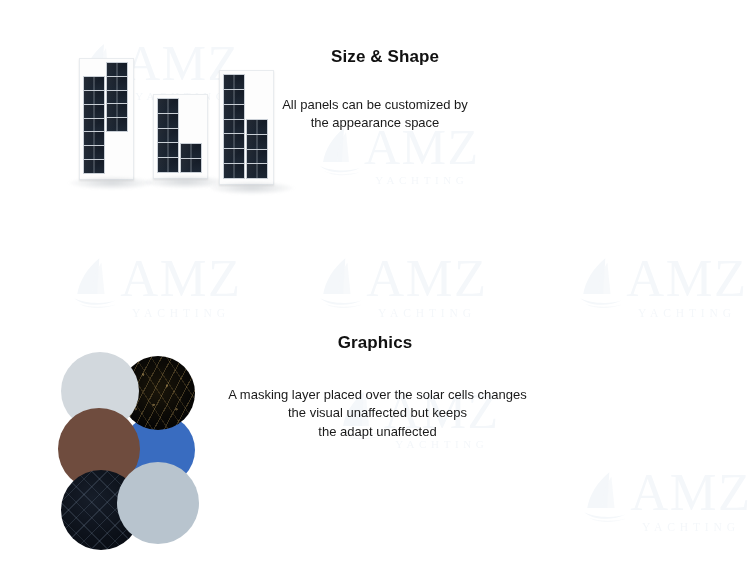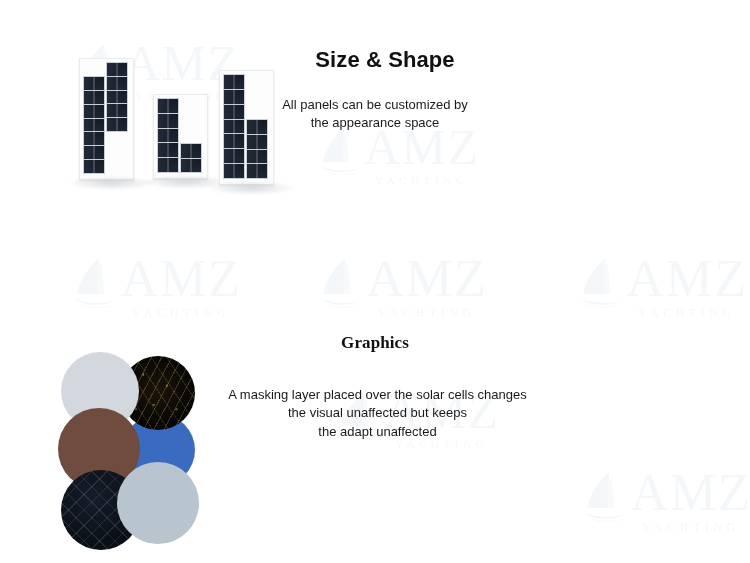--- a/index.html
+++ b/index.html
@@ -258,25 +258,25 @@
     </div>
   <div id="circles-layer" class="circles" style="left: 55px; top: 352px;">
       <div class="circ" style="left: 6px; top: 0px; width: 78px; height: 78px; z-index: 4; background: rgb(210, 216, 221);"></div>
       <div class="circ c-marble" style="left: 66px; top: 4px; width: 74px; height: 74px; z-index: 3;"></div>
       <div class="circ" style="left: 3px; top: 56px; width: 82px; height: 82px; z-index: 5; background: rgb(111, 76, 62);"></div>
       <div class="circ" style="left: 68px; top: 62px; width: 72px; height: 72px; z-index: 2; background: rgb(57, 108, 192);"></div>
       <div class="circ c-chevron" style="left: 6px; top: 118px; width: 80px; height: 80px; z-index: 6;"></div>
       <div class="circ" style="left: 62px; top: 110px; width: 82px; height: 82px; z-index: 7; background: rgb(184, 196, 206);"></div>
     </div>
 
-  <div class="sec-title" style="left:265px;top:47px;width:240px;font-size:22px;">Size &amp; Shape</div>
+  <div class="sec-title" style="left:265px;top:47px;width:240px;font-size:17px;">Size &amp; Shape</div>
   <div class="sec-body" style="left:240px;top:96px;width:270px;font-size:13px;">
     <div>All panels can be customized by</div>
     <div>the appearance space</div>
   </div>
 
-  <div class="sec-title" style="left:265px;top:333px;width:220px;font-size:17px;font-family:Liberation Serif, serif;">Graphics</div>
+  <div class="sec-title" style="left:265px;top:333px;width:220px;font-size:17px;">Graphics</div>
   <div class="sec-body" style="left:195px;top:386px;width:365px;font-size:13px;">
     <div>A masking layer placed over the solar cells changes</div>
     <div>the visual unaffected but keeps</div>
     <div>the adapt unaffected</div>
   </div>
 </div>
 
 </body></html>

